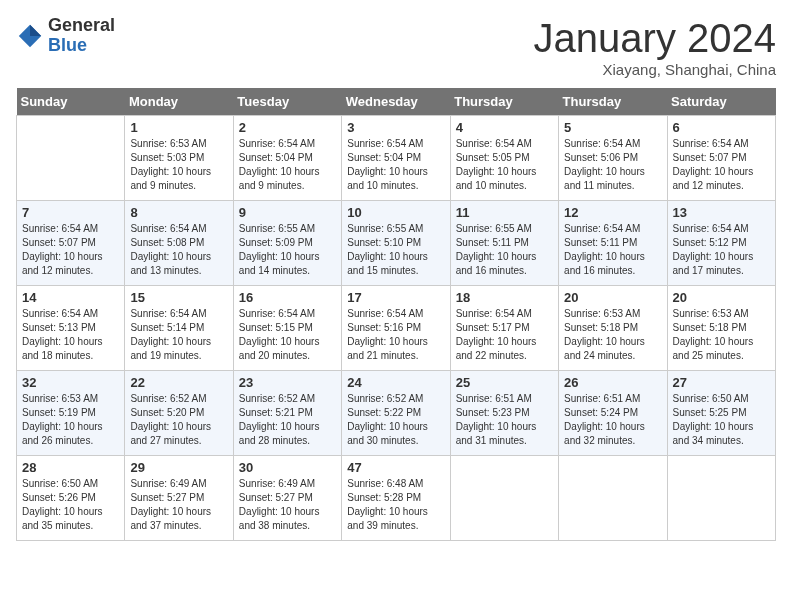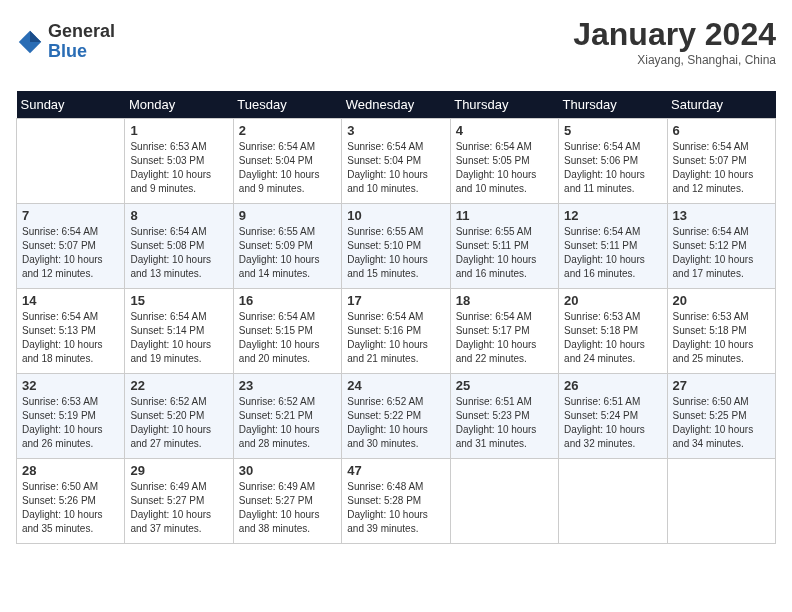--- a/index.html
+++ b/index.html
@@ -6,22 +6,22 @@
     body {
       font-family: Arial, sans-serif;
       background: #fff;
       width: 792px;
       min-height: 612px;
       padding: 16px;
     }
     .header-section {
       display: flex;
       justify-content: space-between;
-      align-items: center;
-      margin-bottom: 24px;
+      align-items: flex-start;
+      margin-bottom: 10px;
     }
     .logo {
       display: flex;
       align-items: center;
       gap: 4px;
     }
     .logo-text {
       font-size: 18px;
       font-weight: bold;
       color: #333;
@@ -31,40 +31,40 @@
       color: #2a6db5;
     }
     .logo-icon {
       width: 28px;
       height: 28px;
     }
     .title-section {
       text-align: right;
     }
     .calendar-title {
-      font-size: 32px;
-      font-weight: bold;
+      font-size: 40px;
+      font-weight: normal;
       color: #333;
     }
     .calendar-subtitle {
-      font-size: 12px;
+      font-size: 15px;
       color: #555;
     }
     table {
       width: 100%;
       border-collapse: collapse;
       font-size: 11px;
     }
     thead tr th {
-      background-color: #0f172a;
+      background-color: #737373;
       color: #fff;
       padding: 6px 4px;
       text-align: left;
       font-size: 13px;
-      font-weight: normal;
+      font-weight: bold;
     }
     tbody tr td {
       border: 1px solid #ccc;
       padding: 4px 5px;
       vertical-align: top;
       height: 85px;
       width: 14.28%;
     }
     tbody tr td.empty {
       background: #f9f9f9;

